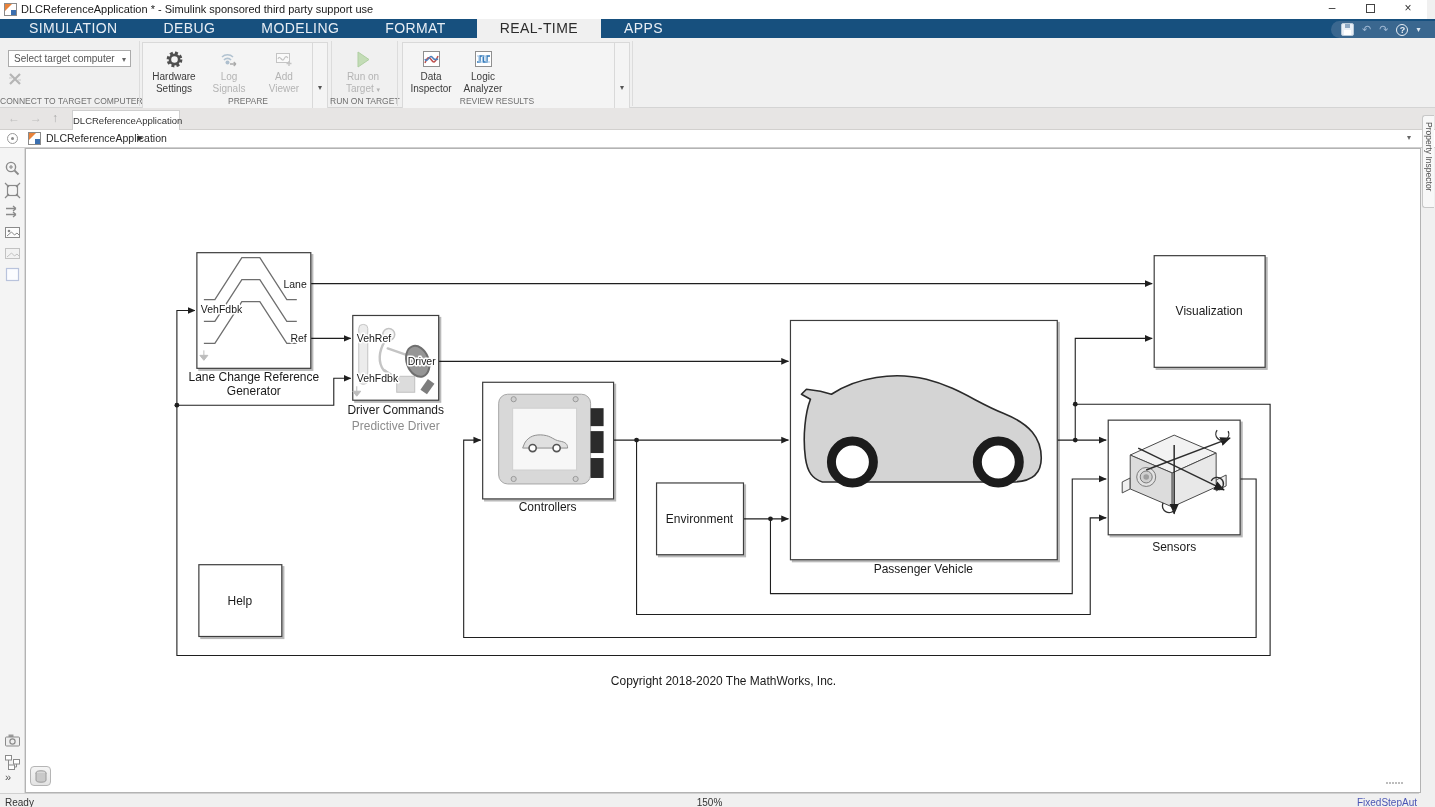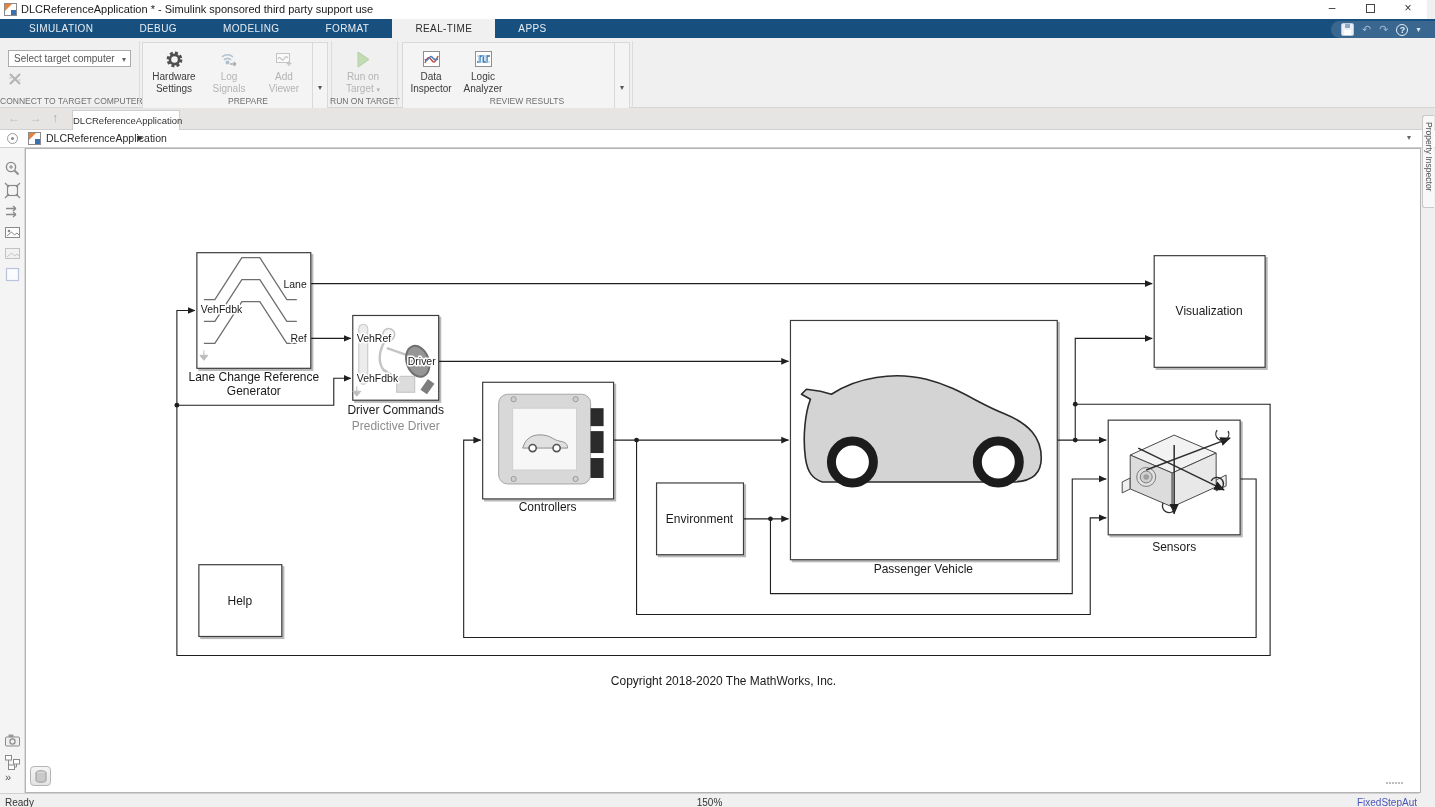--- a/index.html
+++ b/index.html
@@ -11,22 +11,22 @@
   
   .titlebar { position:absolute; top:0; left:0; right:8px; height:19px; background:#ffffff; }
   .titlebar .ttext { position:absolute; left:21px; top:3px; font-size:11px; color:#1a1a1a; }
   .winbtns { position:absolute; right:0; top:0; height:19px; display:flex; }
   .winbtn { width:38px; height:19px; text-align:center; line-height:17px; font-size:12px; color:#333; }
   .maxglyph { display:inline-block; width:9px; height:9px; border:1px solid #444; margin-top:4px; }
 
   
   .tabrow { position:absolute; top:19px; left:0; right:0; height:19px; background:#17507e; }
   .tabs { display:flex; height:19px; padding-left:6px; }
-  .tab { padding:0 23px; line-height:19px; font-size:10px; letter-spacing:.4px; color:#e8eef5; }
-  .tab.active { background:#f0f0f0; color:#2b2b2b; }
+  .tab { padding:0 23px; line-height:19px; font-size:14px; letter-spacing:.4px; color:#e8eef5; }
+  .tab.active { background:#f0f0f0; color:#2b2b2b;margin-left:8px; }
   .qat { position:absolute; right:0; top:2px; height:17px; width:104px; background:#3a678f; border-radius:9px 0 0 9px; display:flex; align-items:center; gap:8px; padding-left:10px; }
   .qat .g { font-size:11px; color:#9db6d2; line-height:17px; }
   .qat .helpc { width:12px; height:12px; border:1px solid #e8eef5; border-radius:50%; color:#e8eef5; font-size:9px; line-height:11px; text-align:center; font-weight:bold; }
   .qat .dd { color:#dce6f0; font-size:8px; }
 
   
   .ribbon { position:absolute; top:38px; left:0; right:0; height:70px; background:#f0f0f0; border-bottom:1px solid #d4d4d4; }
   .sep { position:absolute; top:3px; bottom:1px; width:1px; background:#dcdcdc; }
   .seclabel { position:absolute; bottom:1px; font-size:8.5px; color:#6f6f6f; text-align:center; white-space:nowrap; }
   .combo { position:absolute; left:8px; top:12px; width:123px; height:17px; background:#fff; border:1px solid #ababab; font-size:10px; color:#555; line-height:15px; padding-left:5px; }
@@ -200,21 +200,21 @@
       <div class="ic">
           <svg width="19" height="18">
         <rect x="1.5" y="1.5" width="16" height="15" fill="#ffffff" stroke="#8f8f8f"></rect>
         <path d="M3,12 h3 v-6 h3.5 v6 h3.5 v-6 h3" fill="none" stroke="#2e75b6" stroke-width="1.4"></path>
         <path d="M3,6 h2 v6 h3.5 v-6 h3.5 v6 h4" fill="none" stroke="#9dc3e6" stroke-width="1.2"></path>
       </svg>
         </div>
       <div class="l">Logic</div>
       <div class="l">Analyzer</div>
     </div>
-    <div class="seclabel" style="left:411px;width:232px">REVIEW RESULTS</div>
+    <div class="seclabel" style="left:381px;width:232px">REVIEW RESULTS</div>
     <div class="sep" style="left:632px"></div>
   </div>
 
   <div class="docbar">
     <span class="navic" style="left:8px">←</span>
     <span class="navic" style="left:30px">→</span>
     <span class="navic" style="left:52px;color:#a9a9a9">↑</span>
     <div class="doctab">DLCReferenceApplication</div>
   </div>
 

